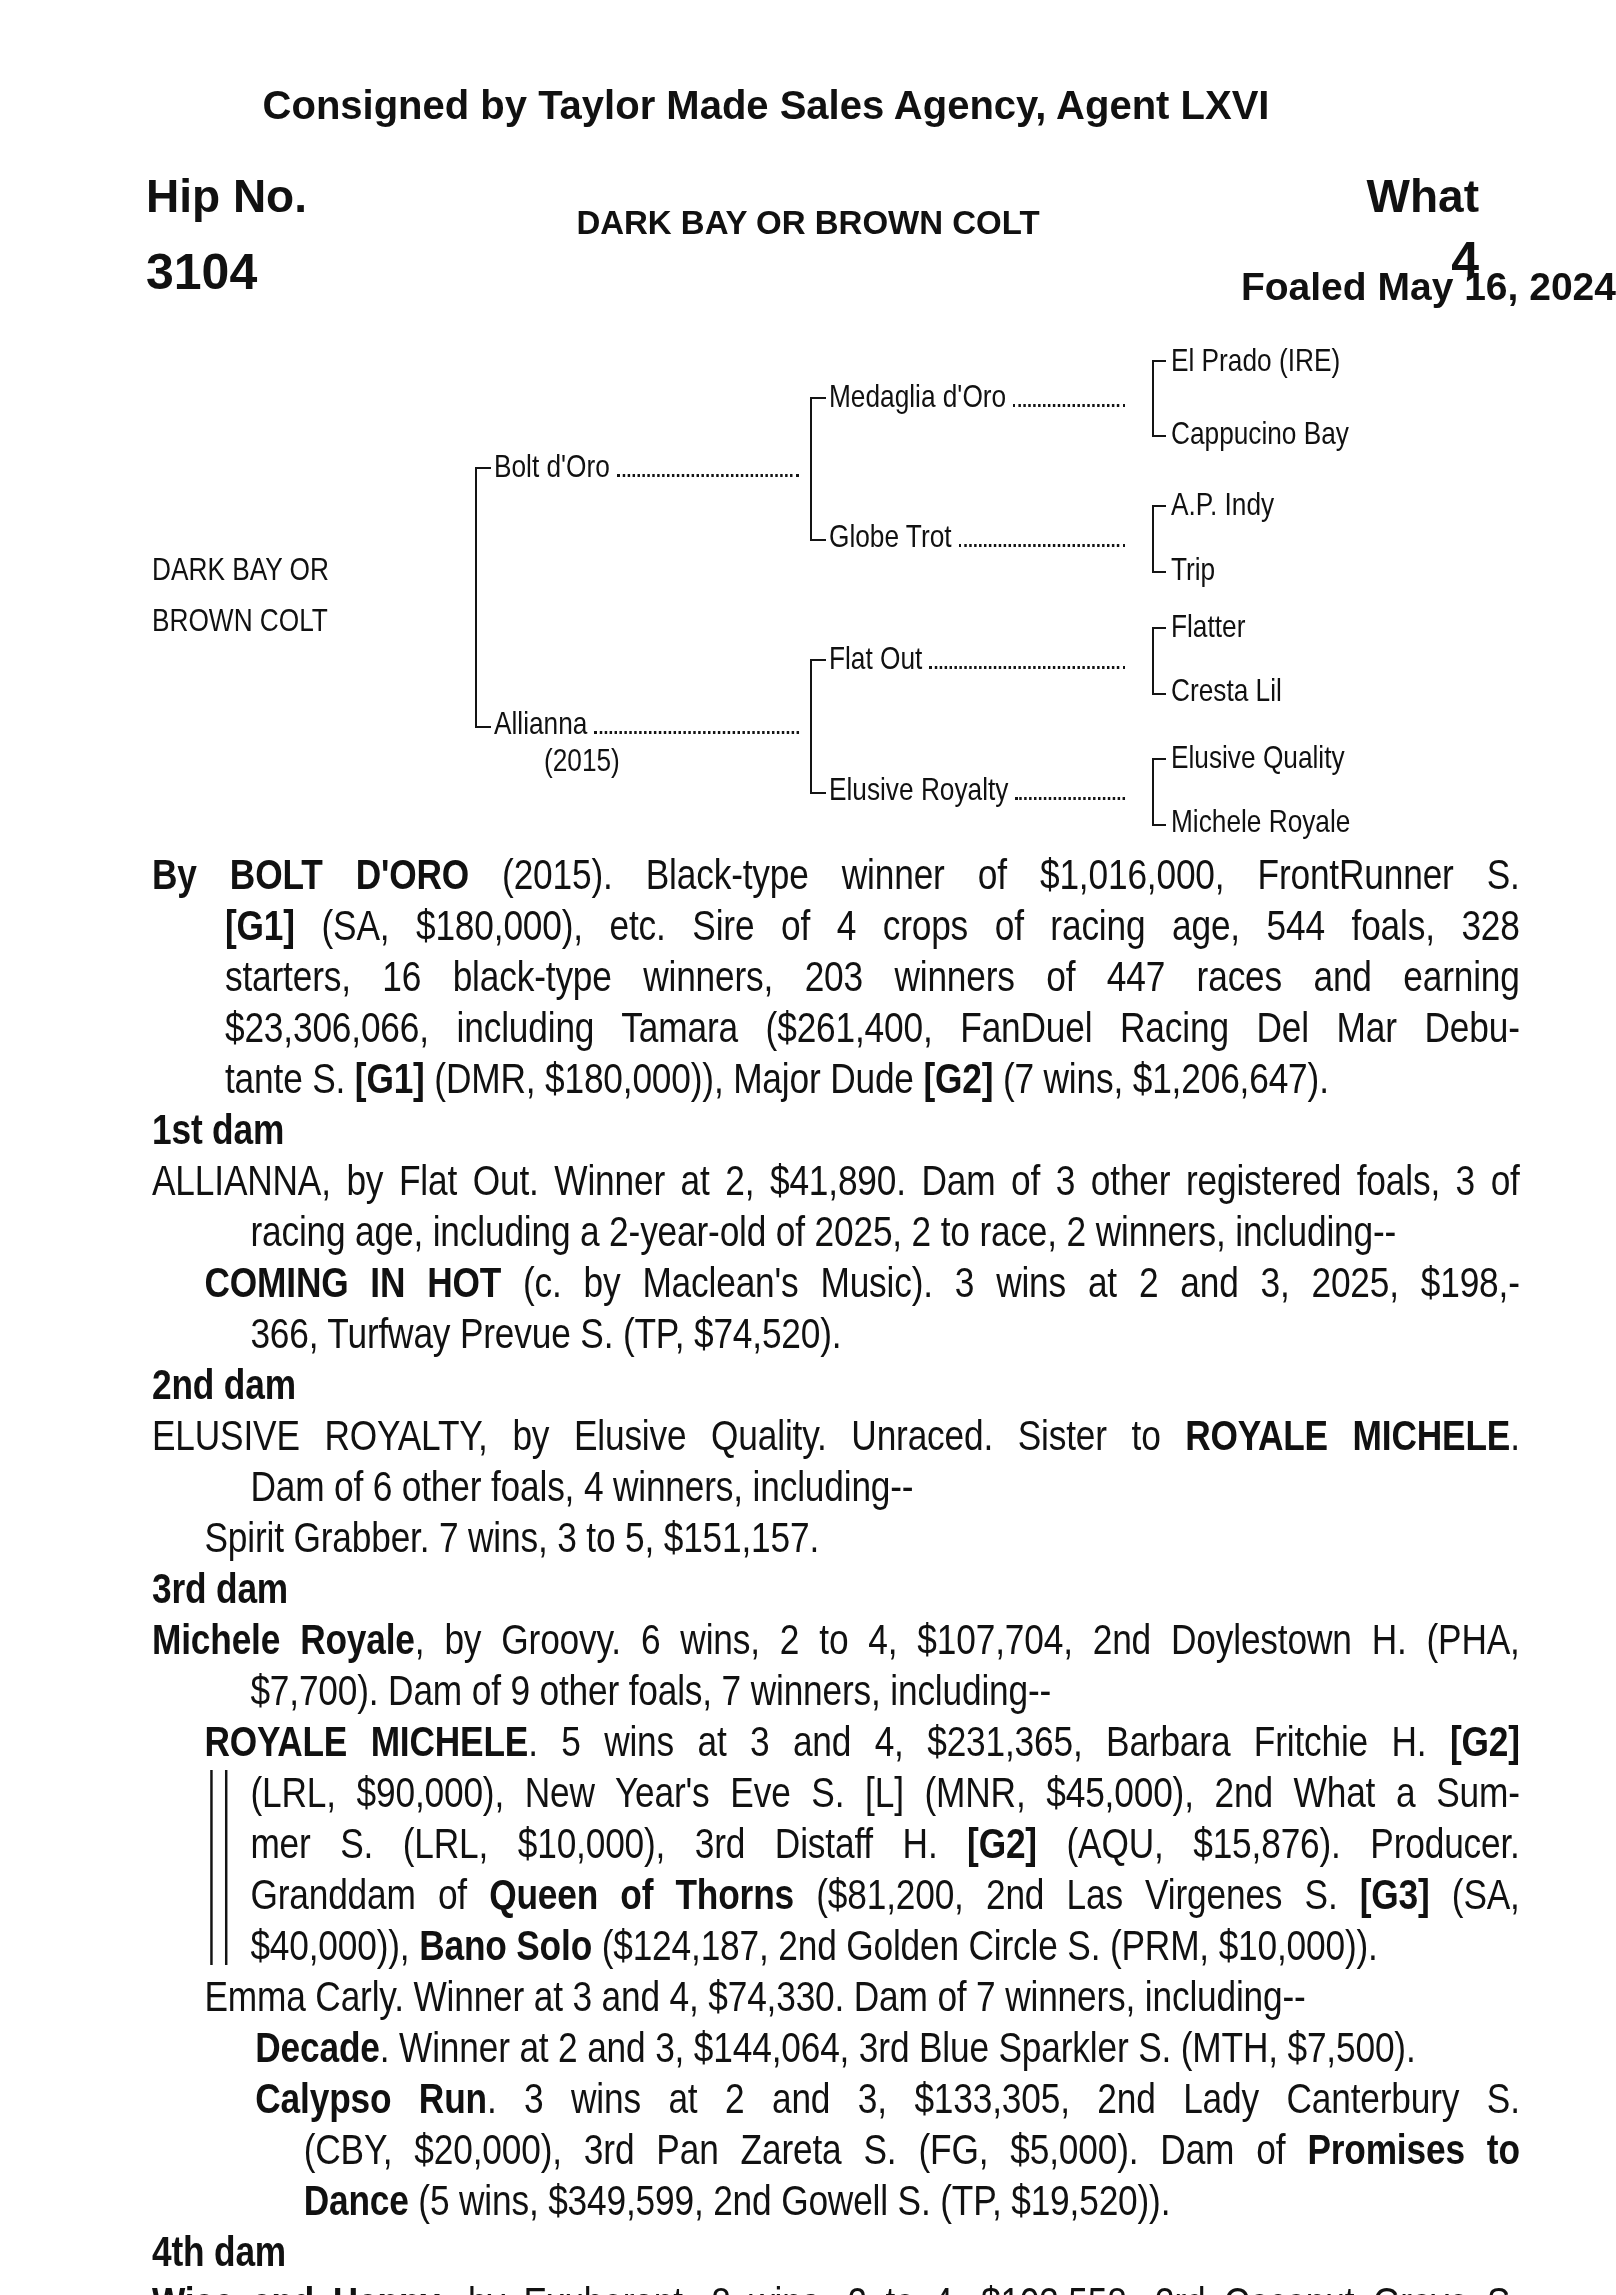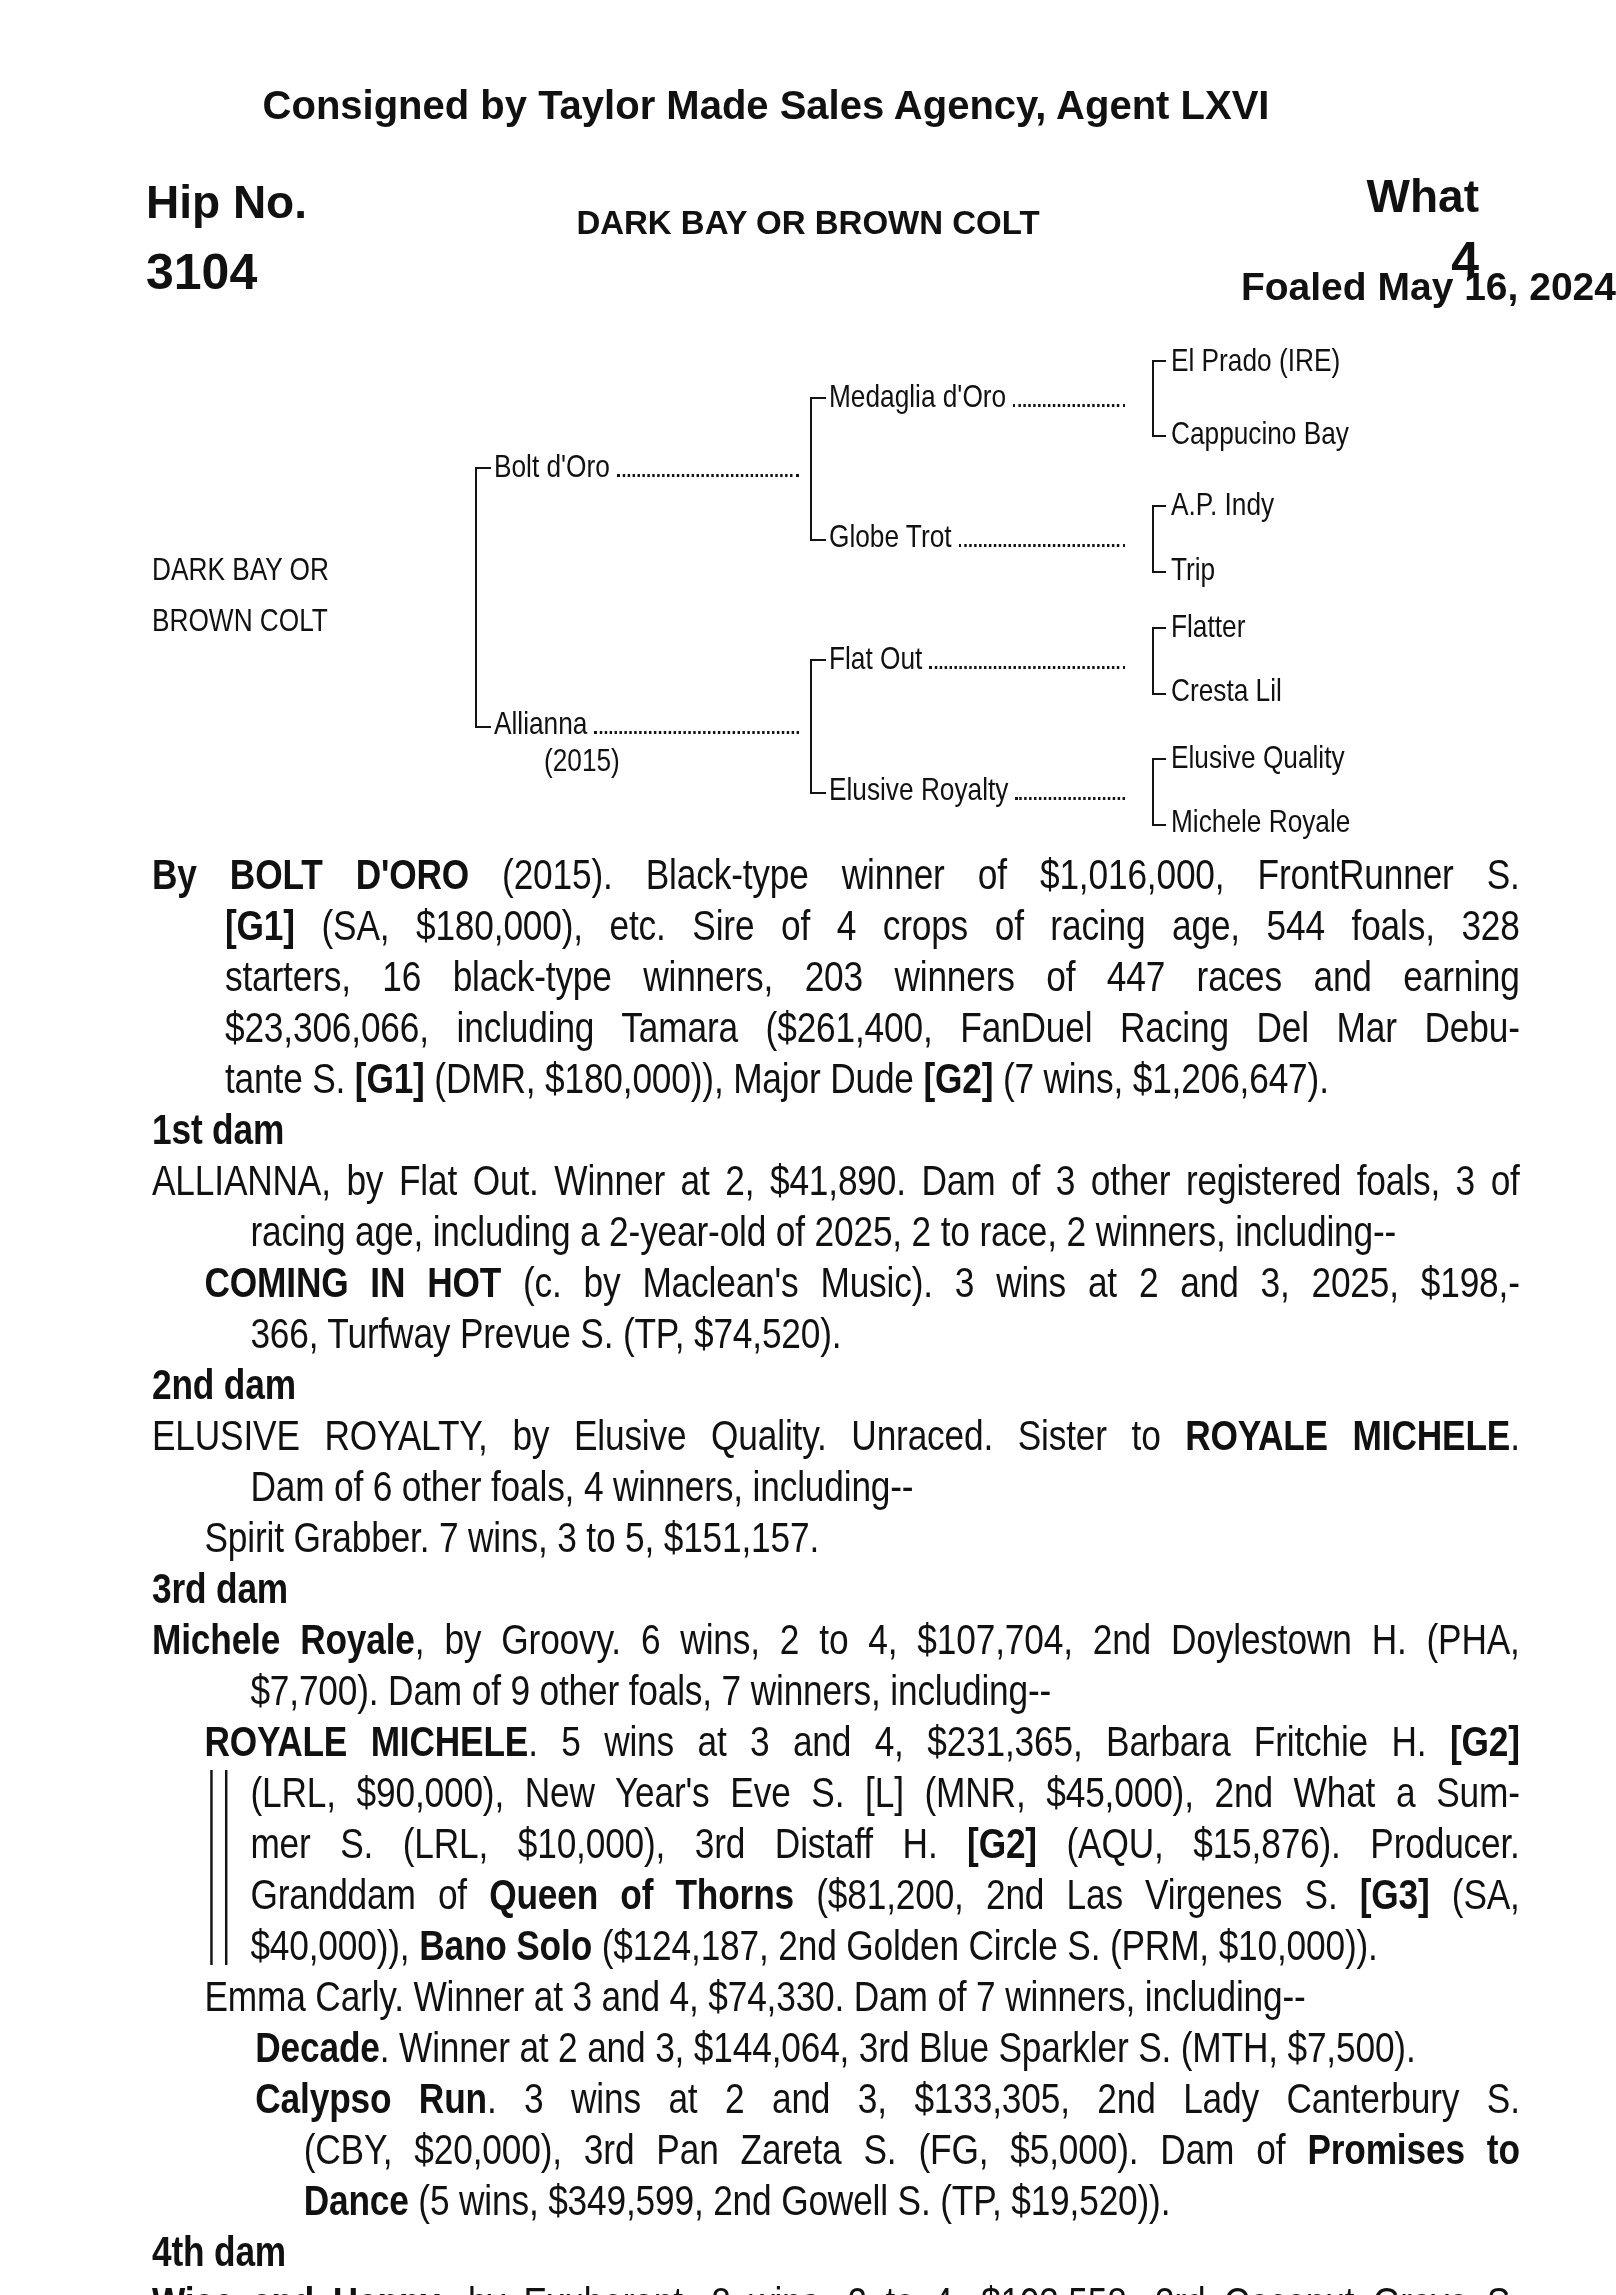--- a/index.html
+++ b/index.html
@@ -7,21 +7,21 @@
     position:relative;
     width:1616px;height:3227px;
     background:#ffffff;
     color:#111111;
     font-family:"Liberation Sans","DejaVu Sans",sans-serif;
     overflow:hidden;
   }
   
   .hline{position:absolute;white-space:nowrap;}
   #consignor{left:0;top:83px;width:1532px;text-align:center;font-size:40px;font-weight:700;}
-  #hip-label{left:146px;top:175px;font-size:46px;font-weight:700;}
+  #hip-label{left:146px;top:169px;font-size:46px;font-weight:700;}
   #hip-number{left:146px;top:243px;font-size:50px;font-weight:700;}
   #barn-label{right:137px;top:169px;font-size:46px;font-weight:700;text-align:right;}
   #barn-number{right:137px;top:231px;font-size:50px;font-weight:700;text-align:right;}
   #title{left:0;top:204px;width:1616px;text-align:center;font-size:33px;font-weight:700;}
   #foaled{left:0;top:265px;width:1616px;text-align:right;font-size:39px;font-weight:700;}
   
   .trow{
     position:absolute;height:51px;line-height:51px;
     font-size:32px;display:flex;align-items:stretch;
     transform:scaleX(0.82);transform-origin:0 0;white-space:nowrap;

